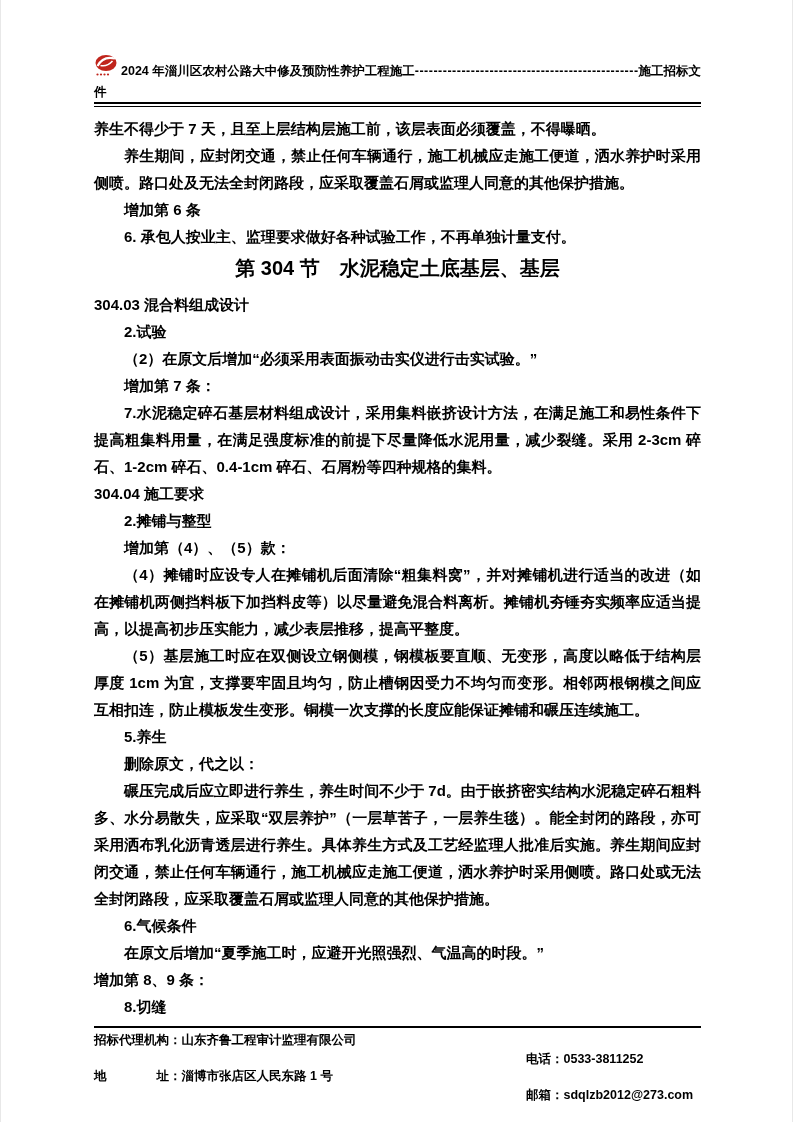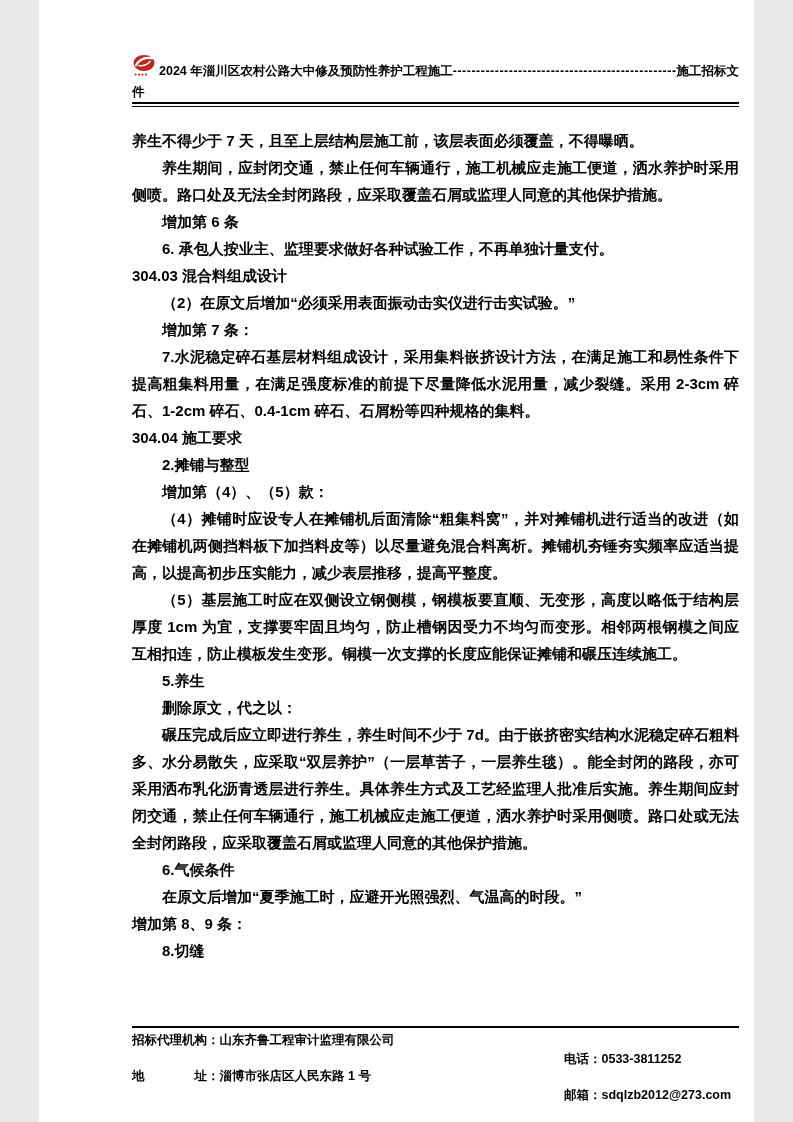--- a/index.html
+++ b/index.html
@@ -1,18 +1,18 @@
 <!DOCTYPE html>
 <html lang="zh"><head>
 <meta charset="utf-8">
 <style>
   html,body { margin:0; padding:0; background:#e8e8e8; }
   .page {
     position:relative;
-    width:715px; height:1122px;
+    width:791px; height:1122px;
     background:#ffffff;
     margin:0 auto;
     overflow:hidden;
     font-family:"Liberation Sans","DejaVu Sans",sans-serif;
     font-weight:700;
     color:#000;
   }
   .content {
     position:absolute;
     left:93px; top:0;
@@ -32,21 +32,21 @@
     white-space:nowrap; letter-spacing:0.5px;
   }
   .hdr-doc { flex:0 0 auto; }
   .hdr-line2 { font-size:12.5px; line-height:20px; }
   .hdr-rule {
     height:2px;
     border-top:2.5px solid #000;
     border-bottom:1px solid #000;
   }
   
-  .body { margin-top:20px; }
+  .body { margin-top:8px; }
   .p {
     margin:0;
     font-size:15px;
     line-height:27px;
     text-align:justify;
   }
   .ind { text-indent:2em; }
   .title {
     margin:3px 0 7px;
     font-size:20px;
@@ -95,22 +95,24 @@
       <div class="hdr-line2">件</div>
       <div class="hdr-rule"></div>
     </div>
 
     <div class="body">
       <p class="p">养生不得少于 7 天，且至上层结构层施工前，该层表面必须覆盖，不得曝晒。</p>
       <p class="p ind">养生期间，应封闭交通，禁止任何车辆通行，施工机械应走施工便道，洒水养护时采用侧喷。路口处及无法全封闭路段，应采取覆盖石屑或监理人同意的其他保护措施。</p>
       <p class="p ind">增加第 6 条</p>
       <p class="p ind">6. 承包人按业主、监理要求做好各种试验工作，不再单独计量支付。</p>
 
+      <h1 class="title">第 304 节　水泥稳定土底基层、基层</h1>
 
       <p class="p">304.03 混合料组成设计</p>
+      <p class="p ind">2.试验</p>
       <p class="p ind">（2）在原文后增加“必须采用表面振动击实仪进行击实试验。”</p>
       <p class="p ind">增加第 7 条：</p>
       <p class="p ind">7.水泥稳定碎石基层材料组成设计，采用集料嵌挤设计方法，在满足施工和易性条件下提高粗集料用量，在满足强度标准的前提下尽量降低水泥用量，减少裂缝。采用 2-3cm 碎石、1-2cm 碎石、0.4-1cm 碎石、石屑粉等四种规格的集料。</p>
       <p class="p">304.04 施工要求</p>
       <p class="p ind">2.摊铺与整型</p>
       <p class="p ind">增加第（4）、（5）款：</p>
       <p class="p ind">（4）摊铺时应设专人在摊铺机后面清除“粗集料窝”，并对摊铺机进行适当的改进（如在摊铺机两侧挡料板下加挡料皮等）以尽量避免混合料离析。摊铺机夯锤夯实频率应适当提高，以提高初步压实能力，减少表层推移，提高平整度。</p>
       <p class="p ind">（5）基层施工时应在双侧设立钢侧模，钢模板要直顺、无变形，高度以略低于结构层厚度 1cm 为宜，支撑要牢固且均匀，防止槽钢因受力不均匀而变形。相邻两根钢模之间应互相扣连，防止模板发生变形。铜模一次支撑的长度应能保证摊铺和碾压连续施工。</p>
       <p class="p ind">5.养生</p>
       <p class="p ind">删除原文，代之以：</p>

